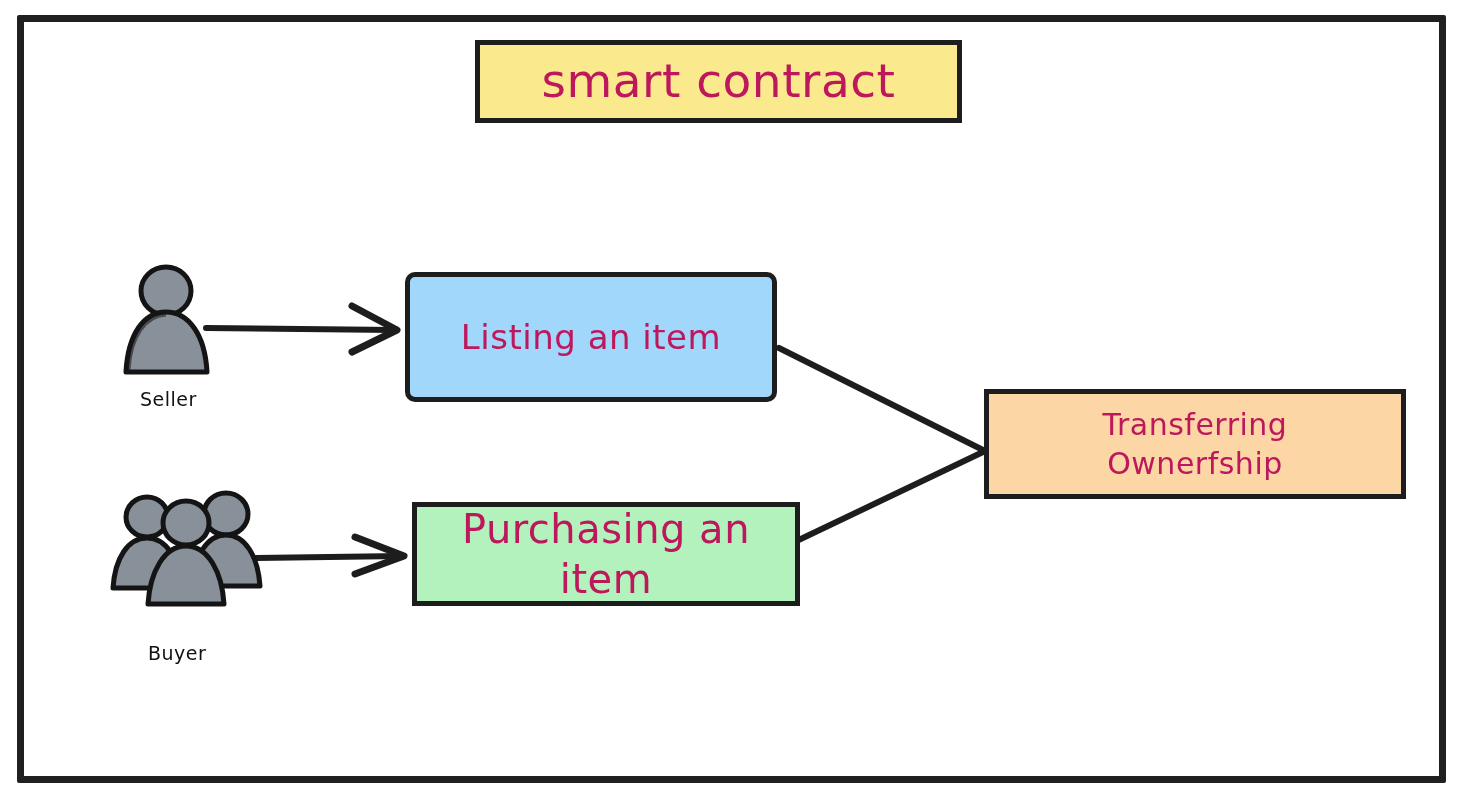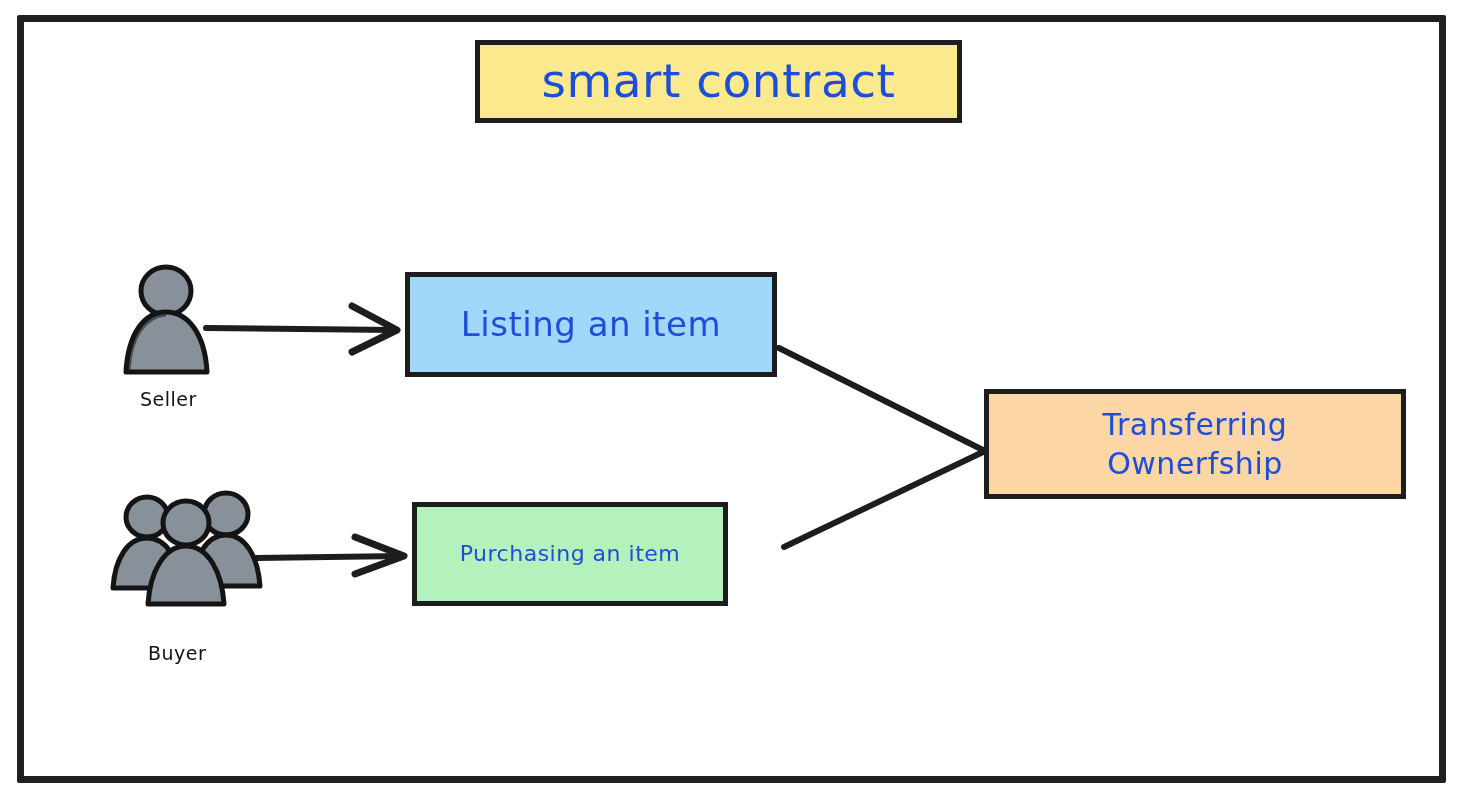--- a/index.html
+++ b/index.html
@@ -29,48 +29,49 @@
     border-radius: 2px;
   }
   .node {
     position: absolute;
     box-sizing: border-box;
     border: 5px solid #1d1d1d;
     display: flex;
     align-items: center;
     justify-content: center;
     text-align: center;
-    color: #1d4ed8;
+    color: #be185d;
     font-family: "DejaVu Sans", sans-serif;
     letter-spacing: 0.5px;
     line-height: 1.25;
   }
   #node-title {
     left: 475px;
     top: 40px;
     width: 487px;
     height: 83px;
     background: #FAE98D;
     font-size: 47px;
   }
   #node-listing {
     left: 405px;
     top: 272px;
     width: 372px;
-    height: 105px;
+    height: 130px;
     background: #A2D7FC;
     font-size: 34px;
+    border-radius: 10px;
   }
   #node-purchasing {
     left: 412px;
     top: 502px;
-    width: 316px;
+    width: 388px;
     height: 104px;
     background: #B3F2BC;
-    font-size: 22px;
+    font-size: 40px;
   }
   #node-transfer {
     left: 984px;
     top: 389px;
     width: 422px;
     height: 110px;
     background: #FCD6A4;
     font-size: 30px;
     flex-direction: column;
   }

